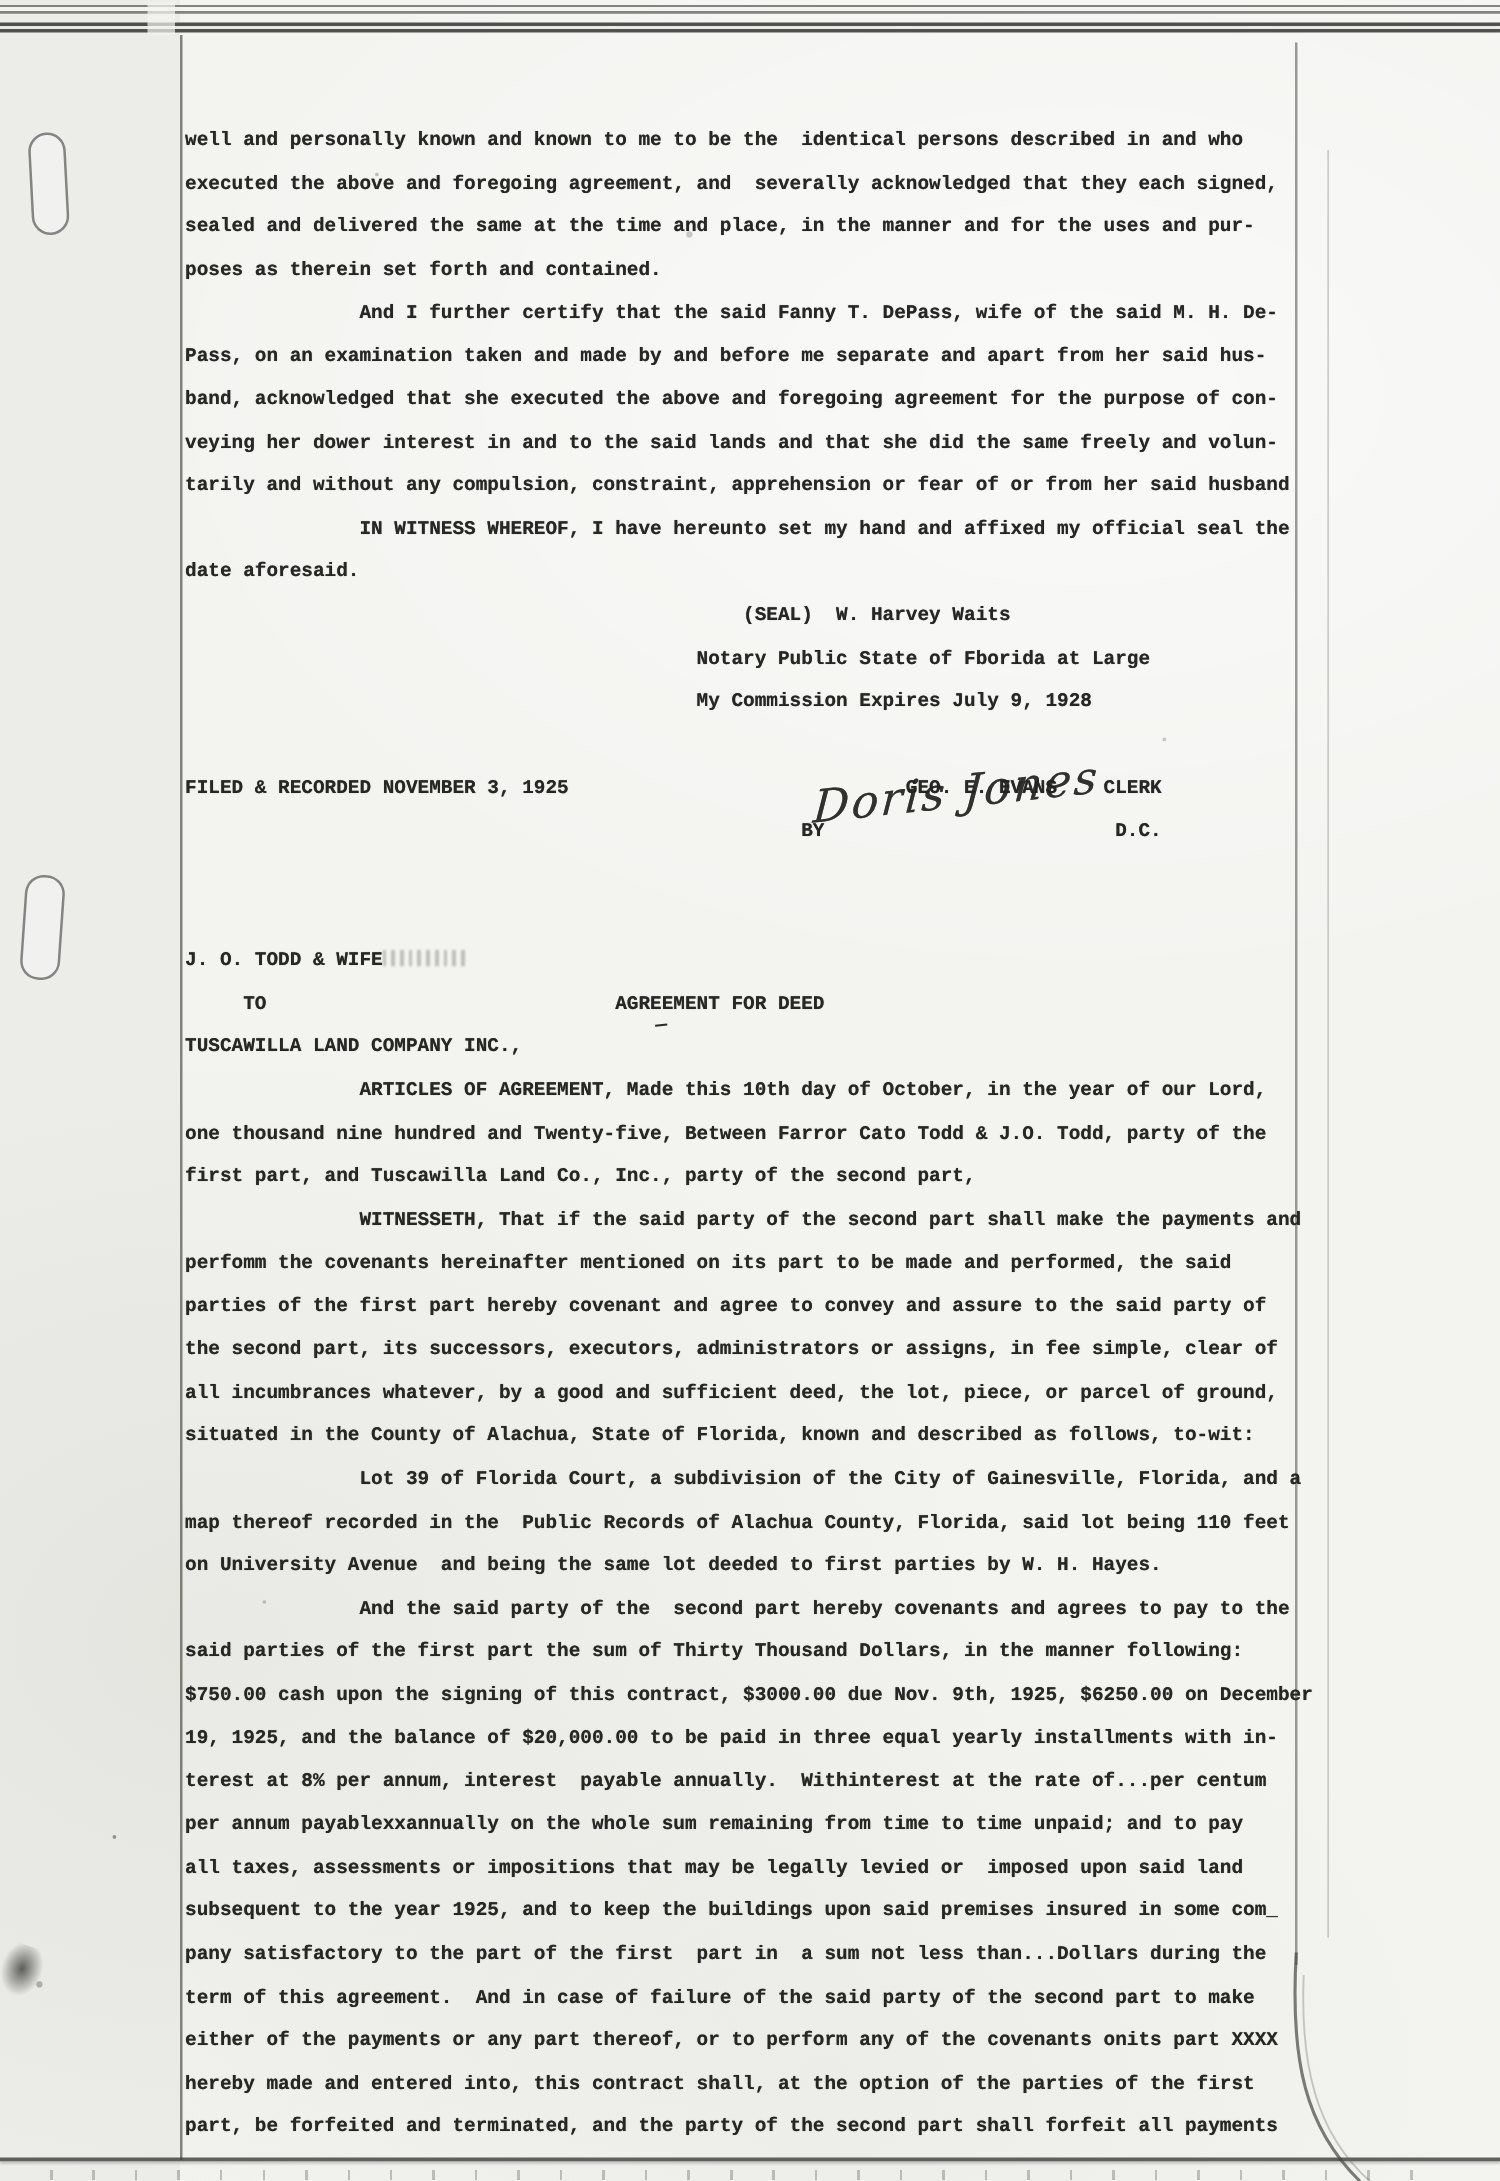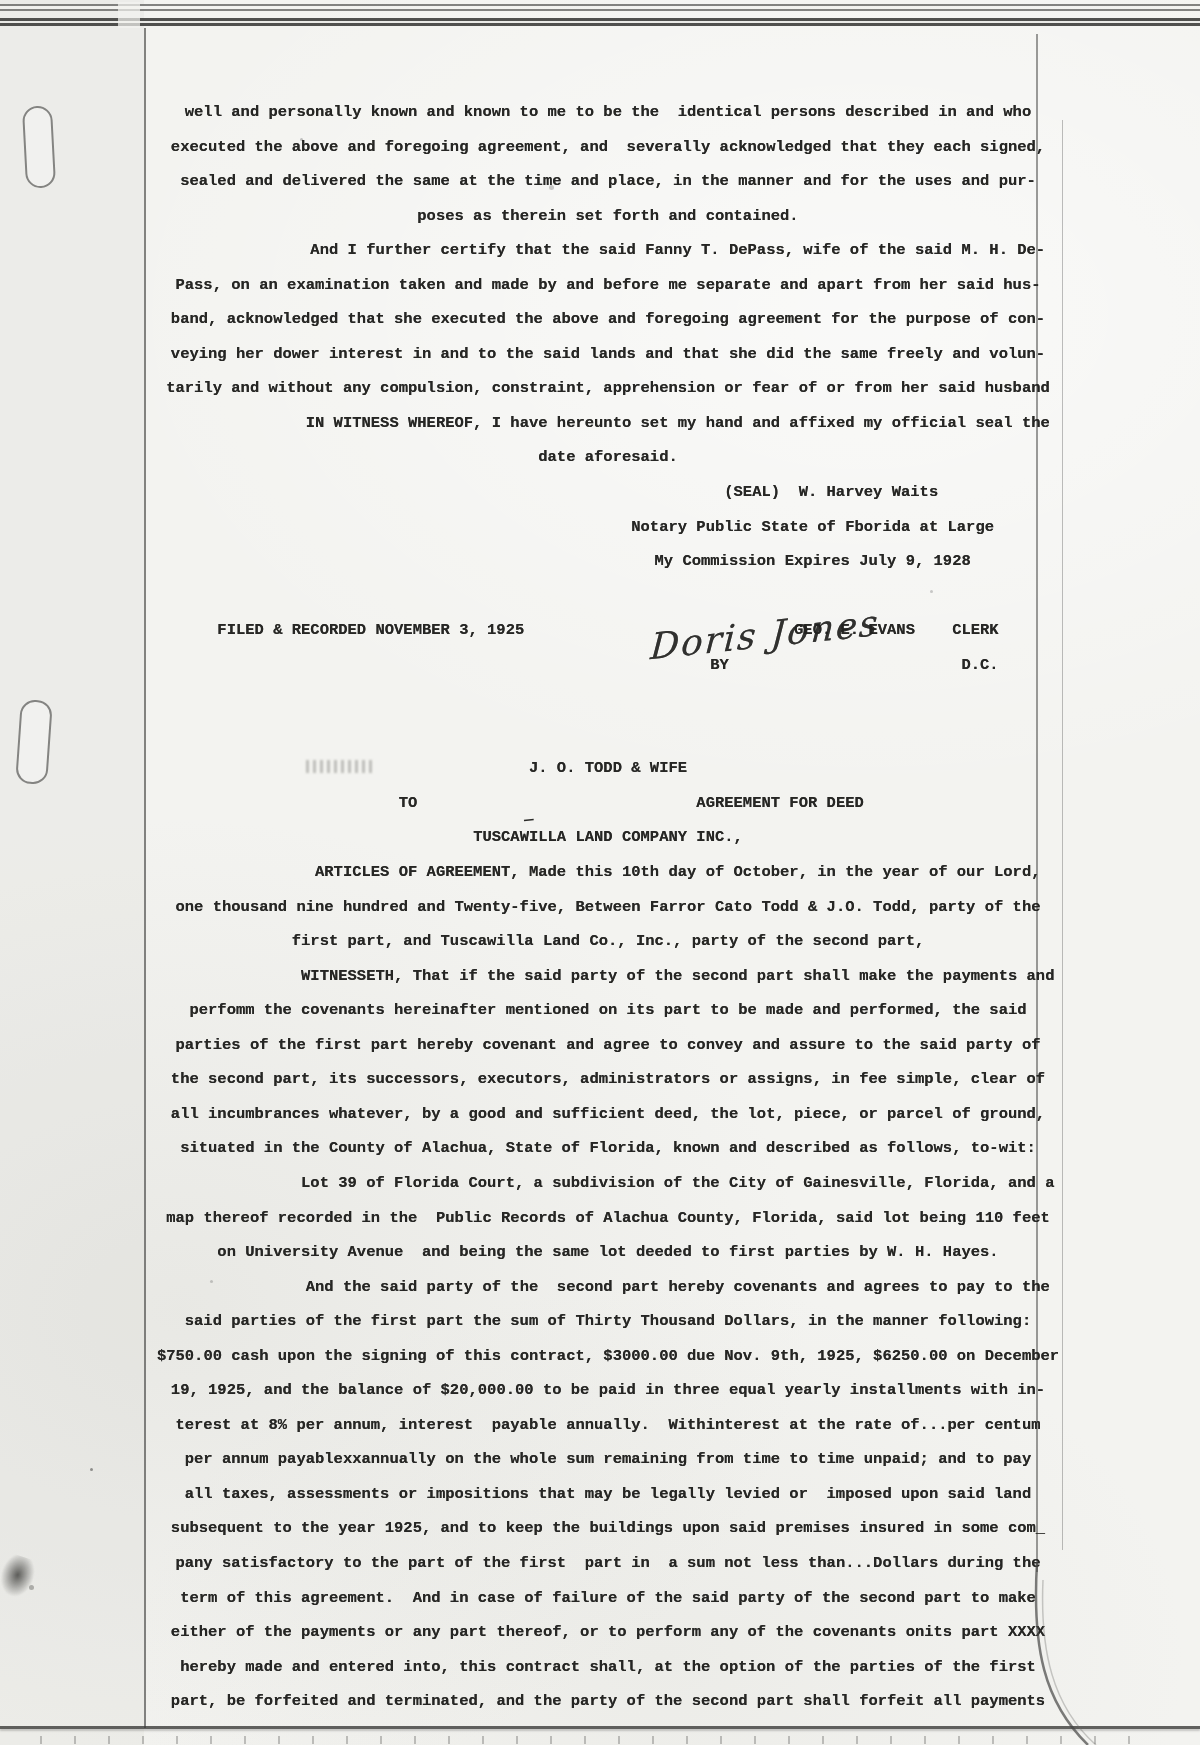--- a/index.html
+++ b/index.html
@@ -44,21 +44,21 @@
                840px -878px 0 0 rgba(90,90,88,.3), 120px -188px 0 0 rgba(90,90,88,.3),
                -60px 118px 0 1px rgba(80,80,78,.4), 555px 60px 0 0 rgba(90,90,88,.3);}
   .left-margin-shade{position:absolute;left:0;top:0;width:144px;height:1745px;background:rgba(216,216,210,.22);}
   
   .typed{
     position:absolute;left:148px;top:95px;width:920px;
     font-size:15.5px;font-weight:bold;color:#262624;
     white-space:pre;letter-spacing:0;
     text-shadow:0 0 .6px rgba(30,30,28,.72);
   }
-  .typed .line{height:34.55px;line-height:34.55px;text-align:center;}
+  .typed .line{height:34.55px;line-height:34.55px;}
   
   .signature{
     position:absolute;left:650px;top:614px;
     font-family:"DejaVu Serif",serif;font-style:italic;
     font-size:36px;color:#21211f;letter-spacing:2px;
     transform:rotate(-6deg) skewX(-10deg);opacity:.92;
     text-shadow:0 0 .5px rgba(30,30,28,.6);
   }
   .caption-dash{
     position:absolute;left:524px;top:810px;width:30px;

